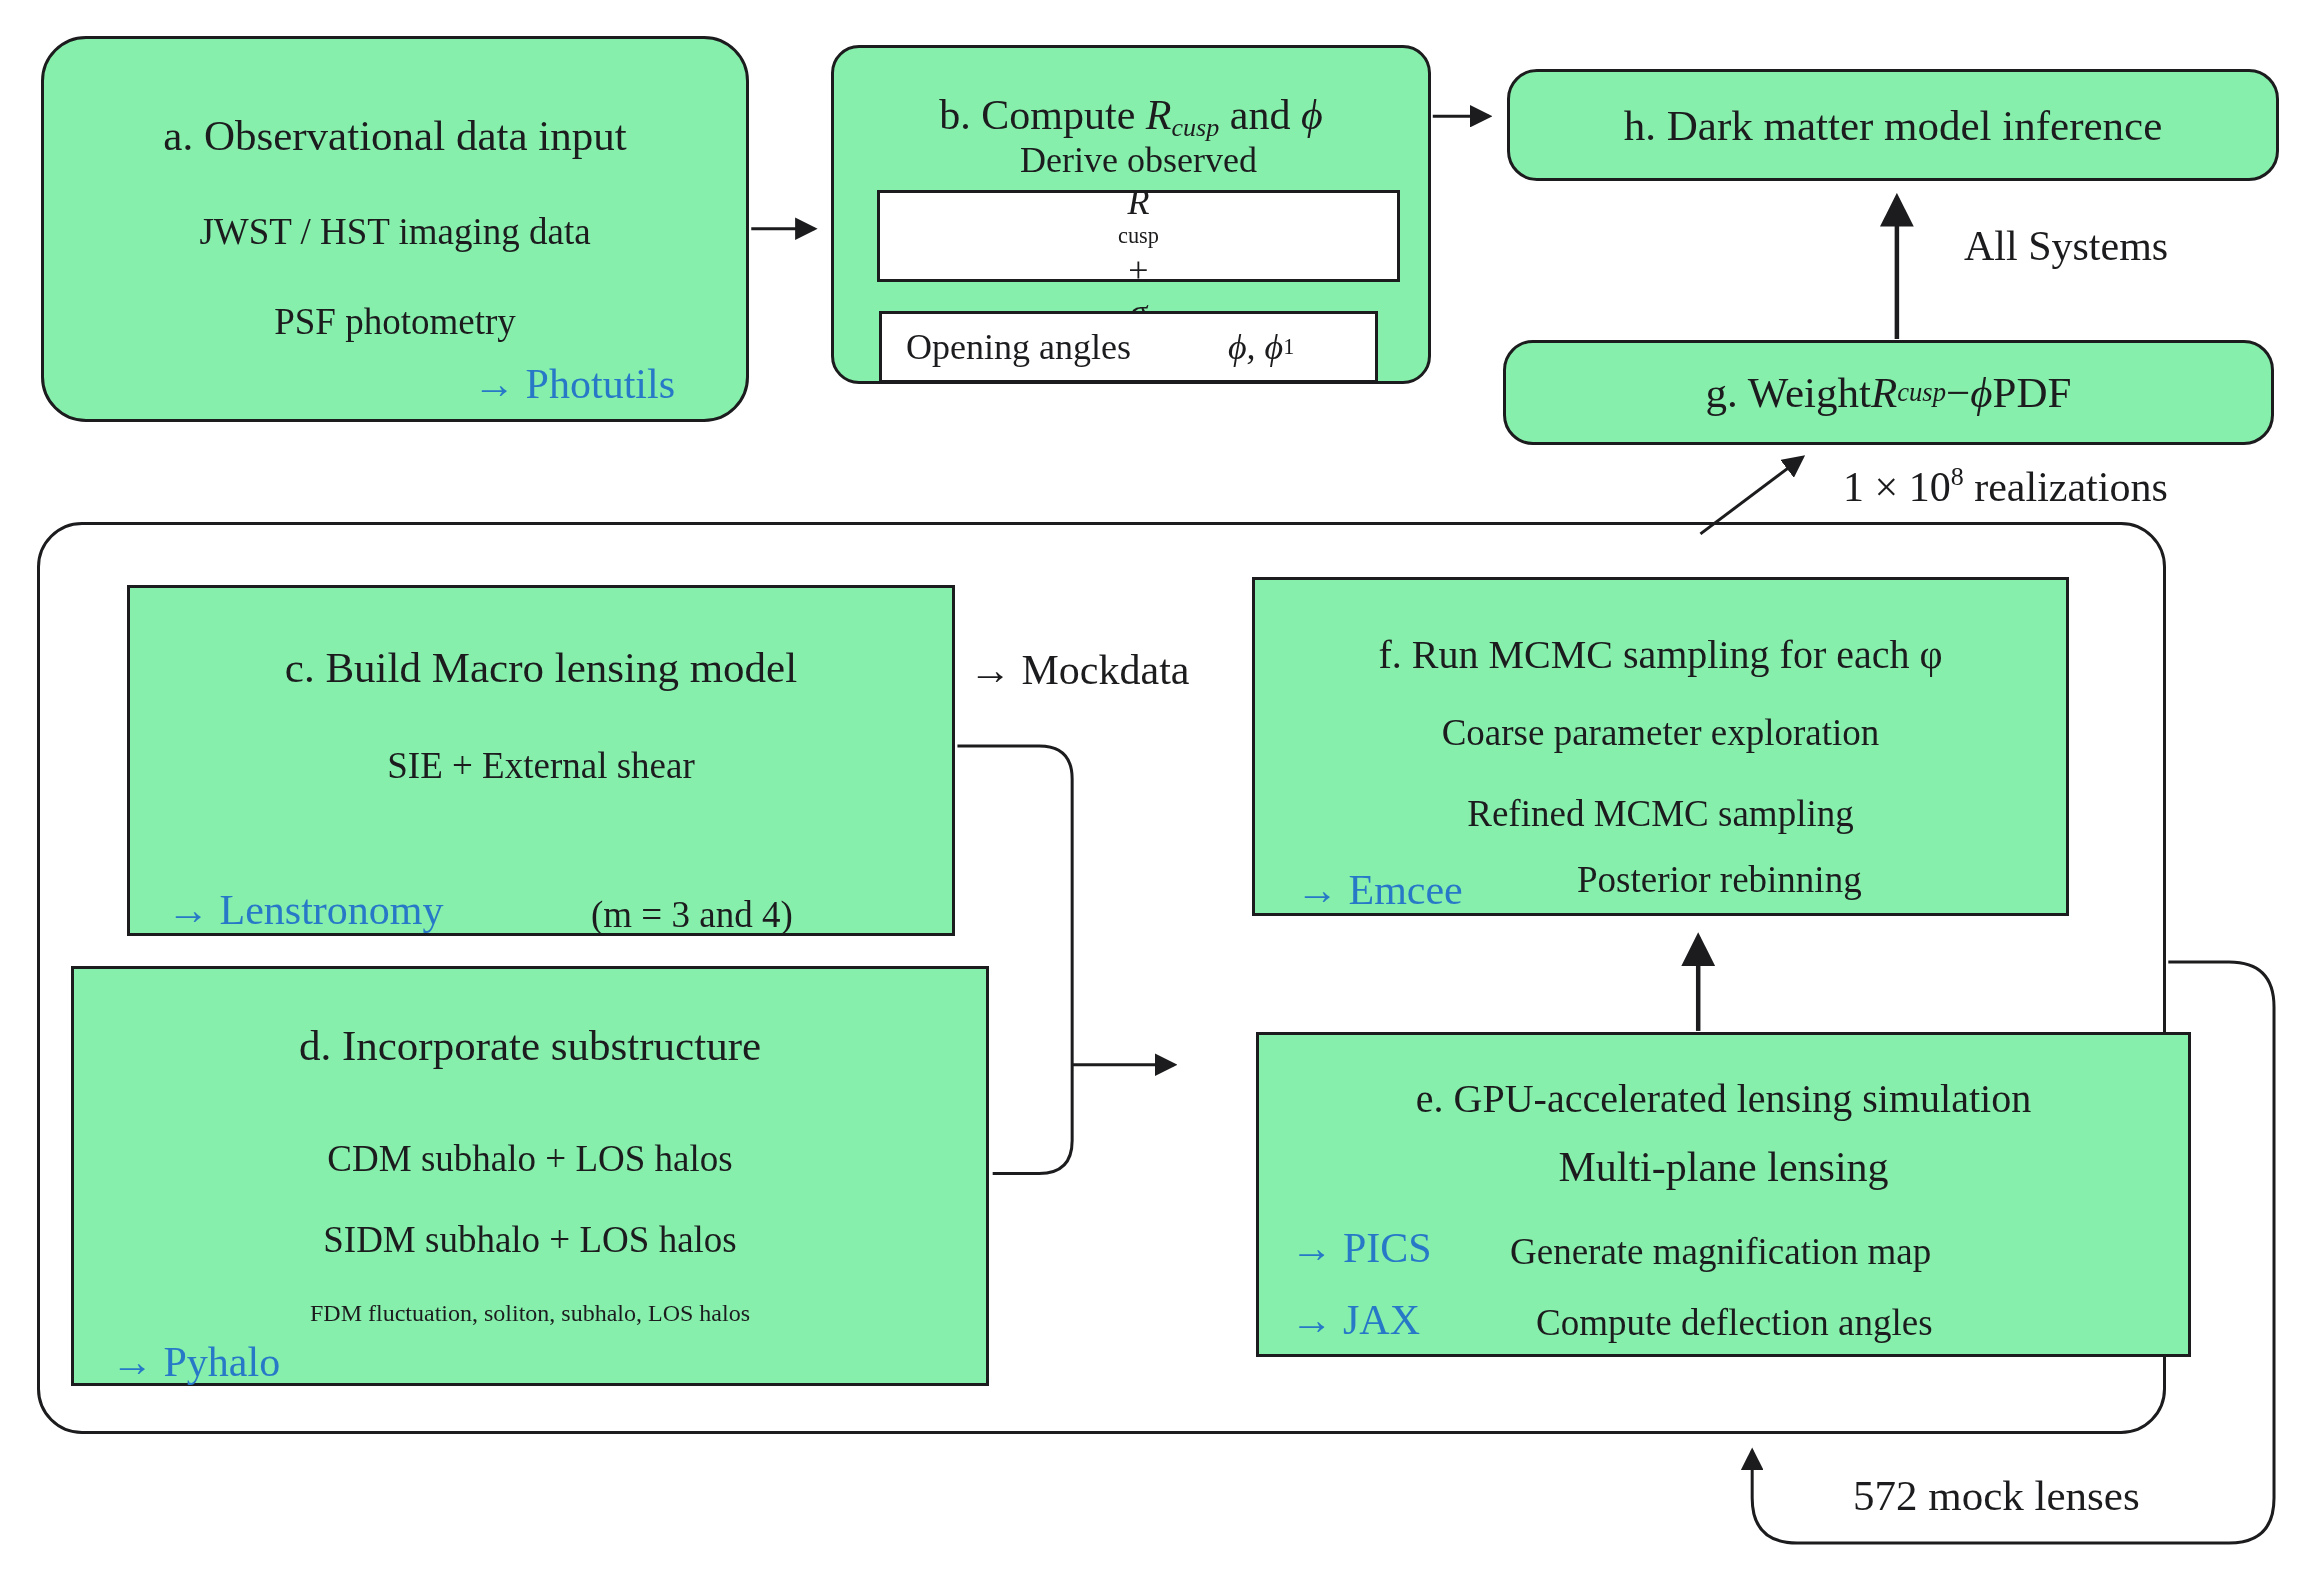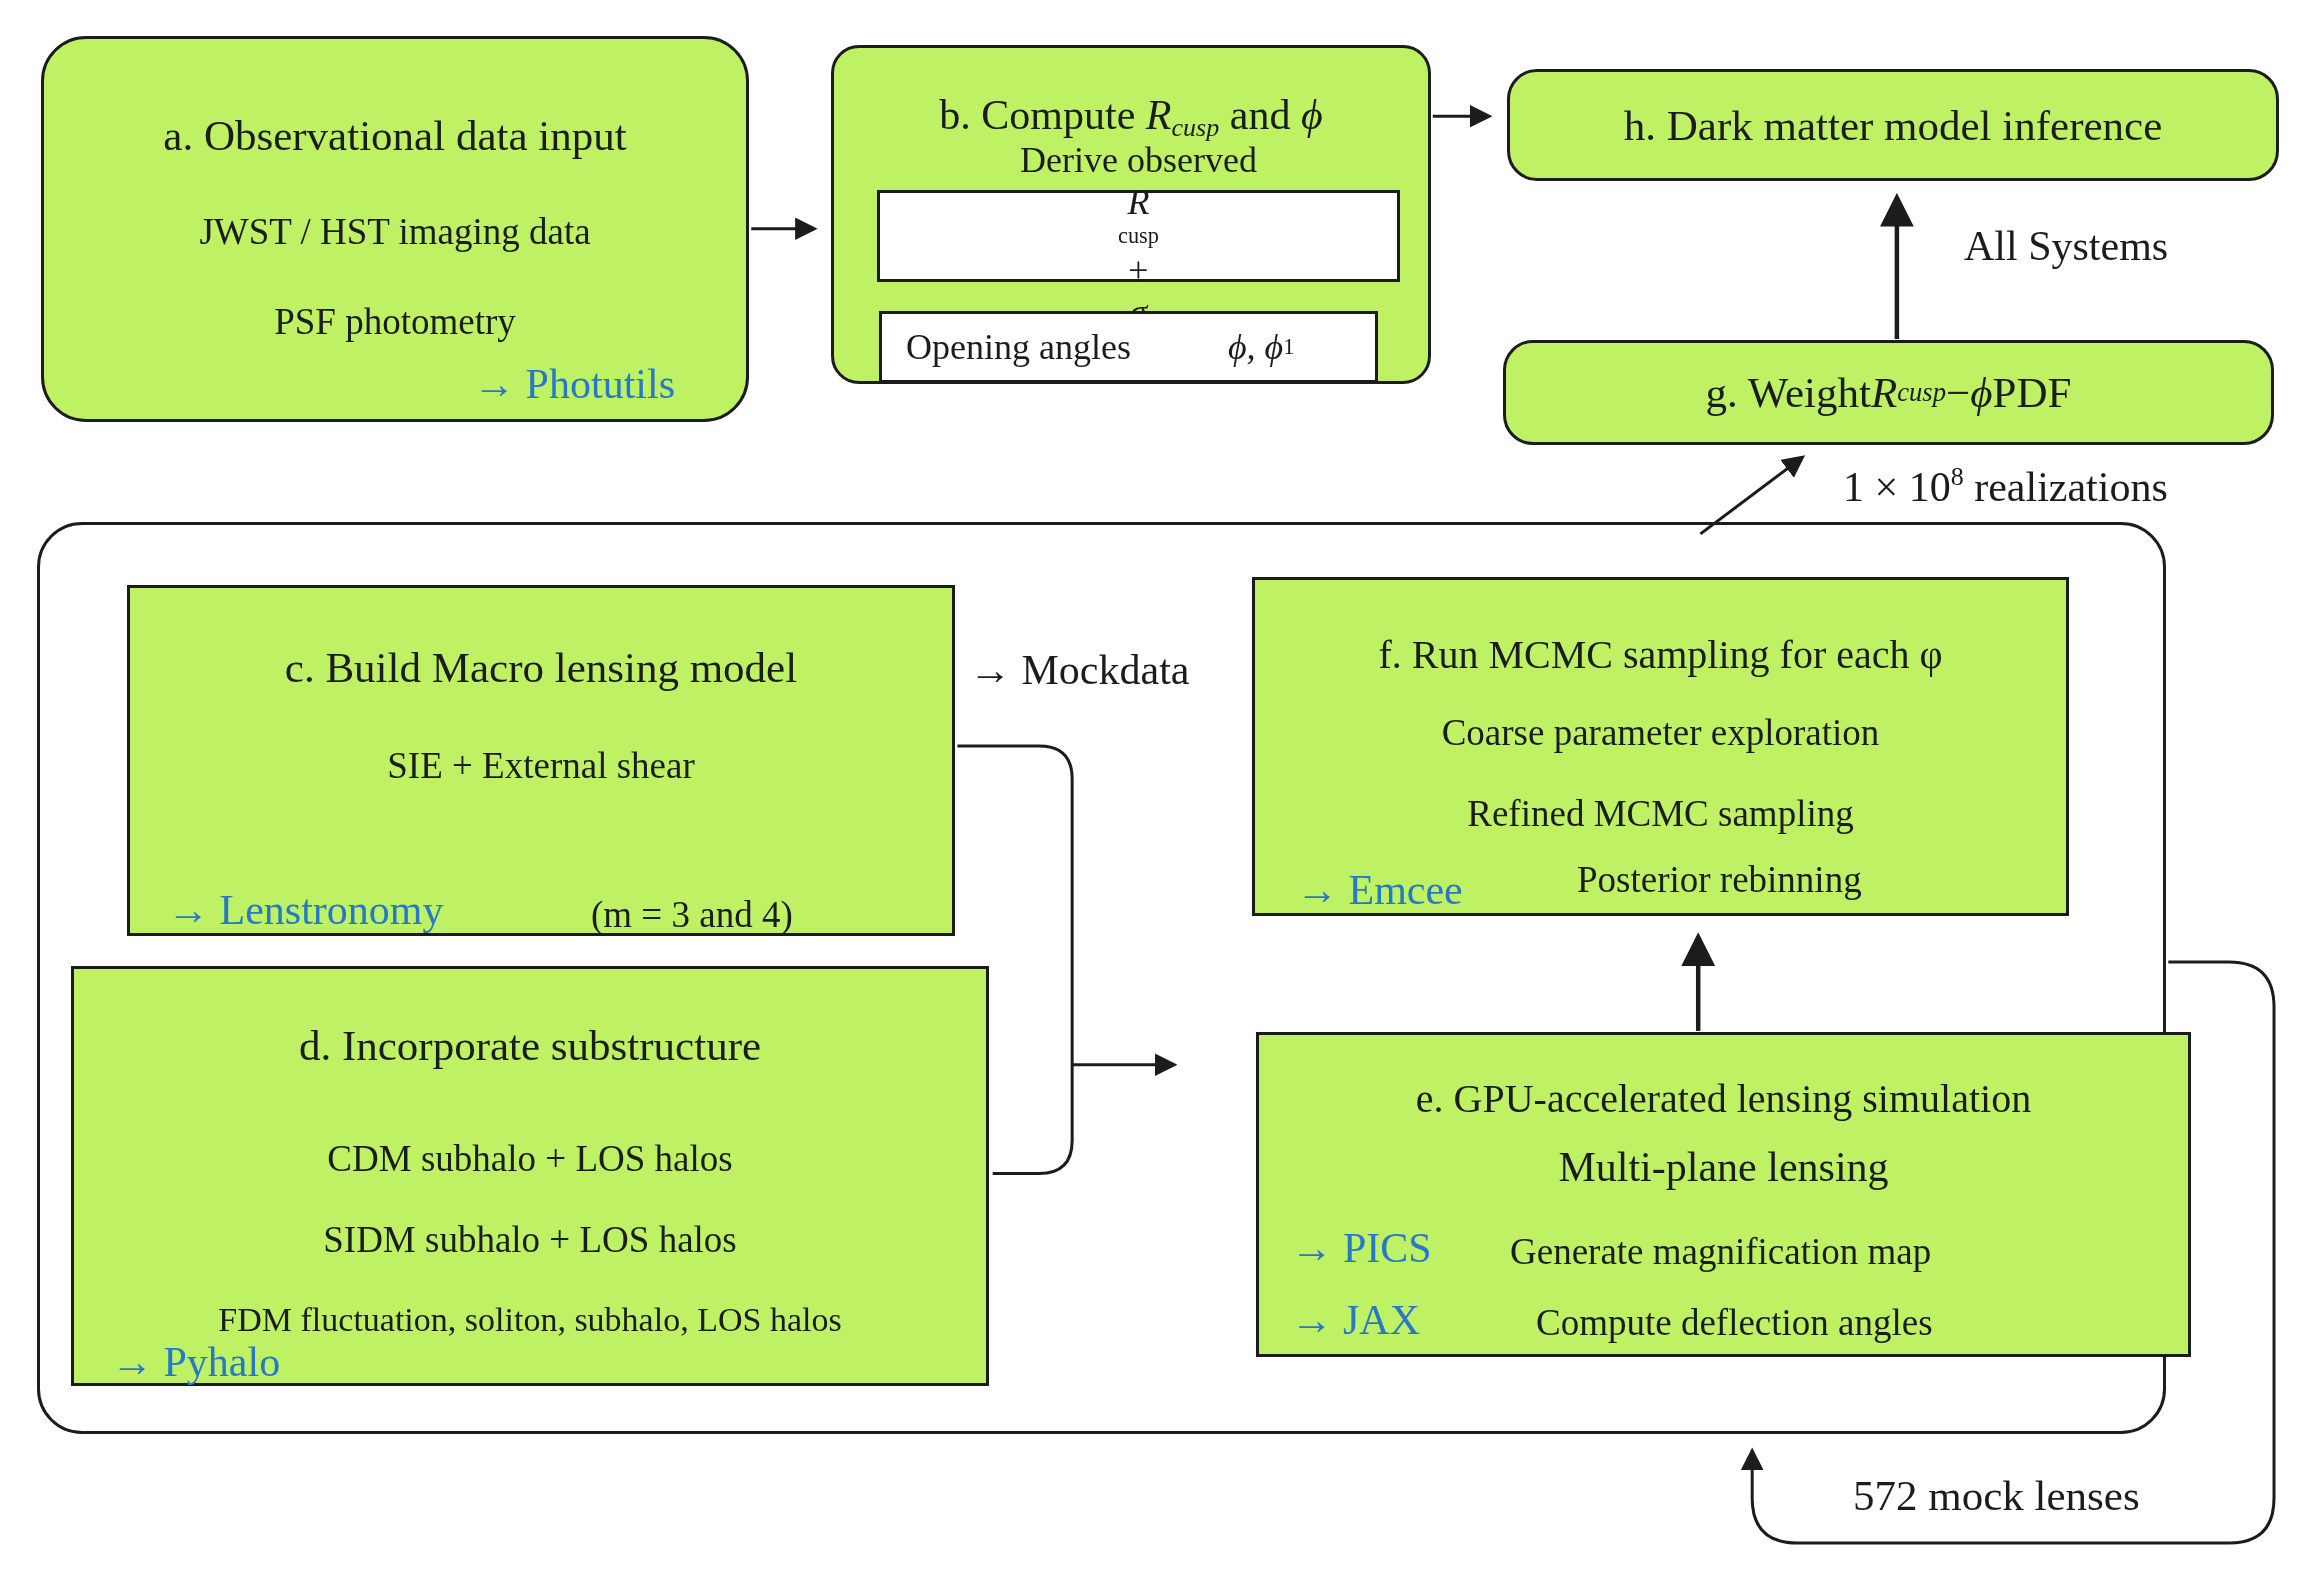--- a/index.html
+++ b/index.html
@@ -5,35 +5,35 @@
   html,body{margin:0;padding:0;background:#ffffff;}
   .canvas{
     position:relative;
     width:2319px;height:1591px;
     background:#ffffff;
     font-family:"Liberation Serif","DejaVu Serif",serif;
     color:#1c1c1e;
     overflow:hidden;
   }
   .wires{position:absolute;left:0;top:0;width:2319px;height:1591px;}
-  .box{position:absolute;box-sizing:border-box;background:#bef264;border:3.7px solid #1c1c1e;}
+  .box{position:absolute;box-sizing:border-box;background:#86efac;border:3.7px solid #1c1c1e;}
   .round{border-radius:45px;border-width:3px;}
   .r40{border-radius:30px;}
   .r55{border-radius:28px;}
   .container-box{position:absolute;box-sizing:border-box;border:3px solid #1c1c1e;border-radius:45px;background:transparent;}
   .t{position:absolute;white-space:nowrap;line-height:1.15;}
   .c{left:0;right:0;text-align:center;}
   .blue{color:#2878c8;}
   .it{font-style:italic;}
   .flexc{display:flex;align-items:center;justify-content:center;}
   .innerbox{position:absolute;box-sizing:border-box;border:3px solid #1c1c1e;background:#fff;}
   sub.s,span.sub{font-size:62%;vertical-align:-0.28em;}
   span.sup{font-size:62%;vertical-align:0.6em;}
   .fs58{font-size:43px;} .fs56{font-size:42px;} .fs54{font-size:40px;margin-top:7px;}
-  .fs50{font-size:37px;} .fs48{font-size:36px;} .fs46{font-size:34px;}
+  .fs50{font-size:37px;} .fs48{font-size:36px;} .fs46{font-size:24px;}
 </style>
 </head>
 <body>
 
 <div class="canvas">
 
   <svg class="wires" viewBox="0 0 3093 2122">
     <defs>
       <marker id="ah" viewBox="0 0 10 10" refX="8.5" refY="5" markerWidth="7.5" markerHeight="7.5" orient="auto">
         <path d="M0,0 L10,5 L0,10 Z" fill="#1c1c1e"></path>

